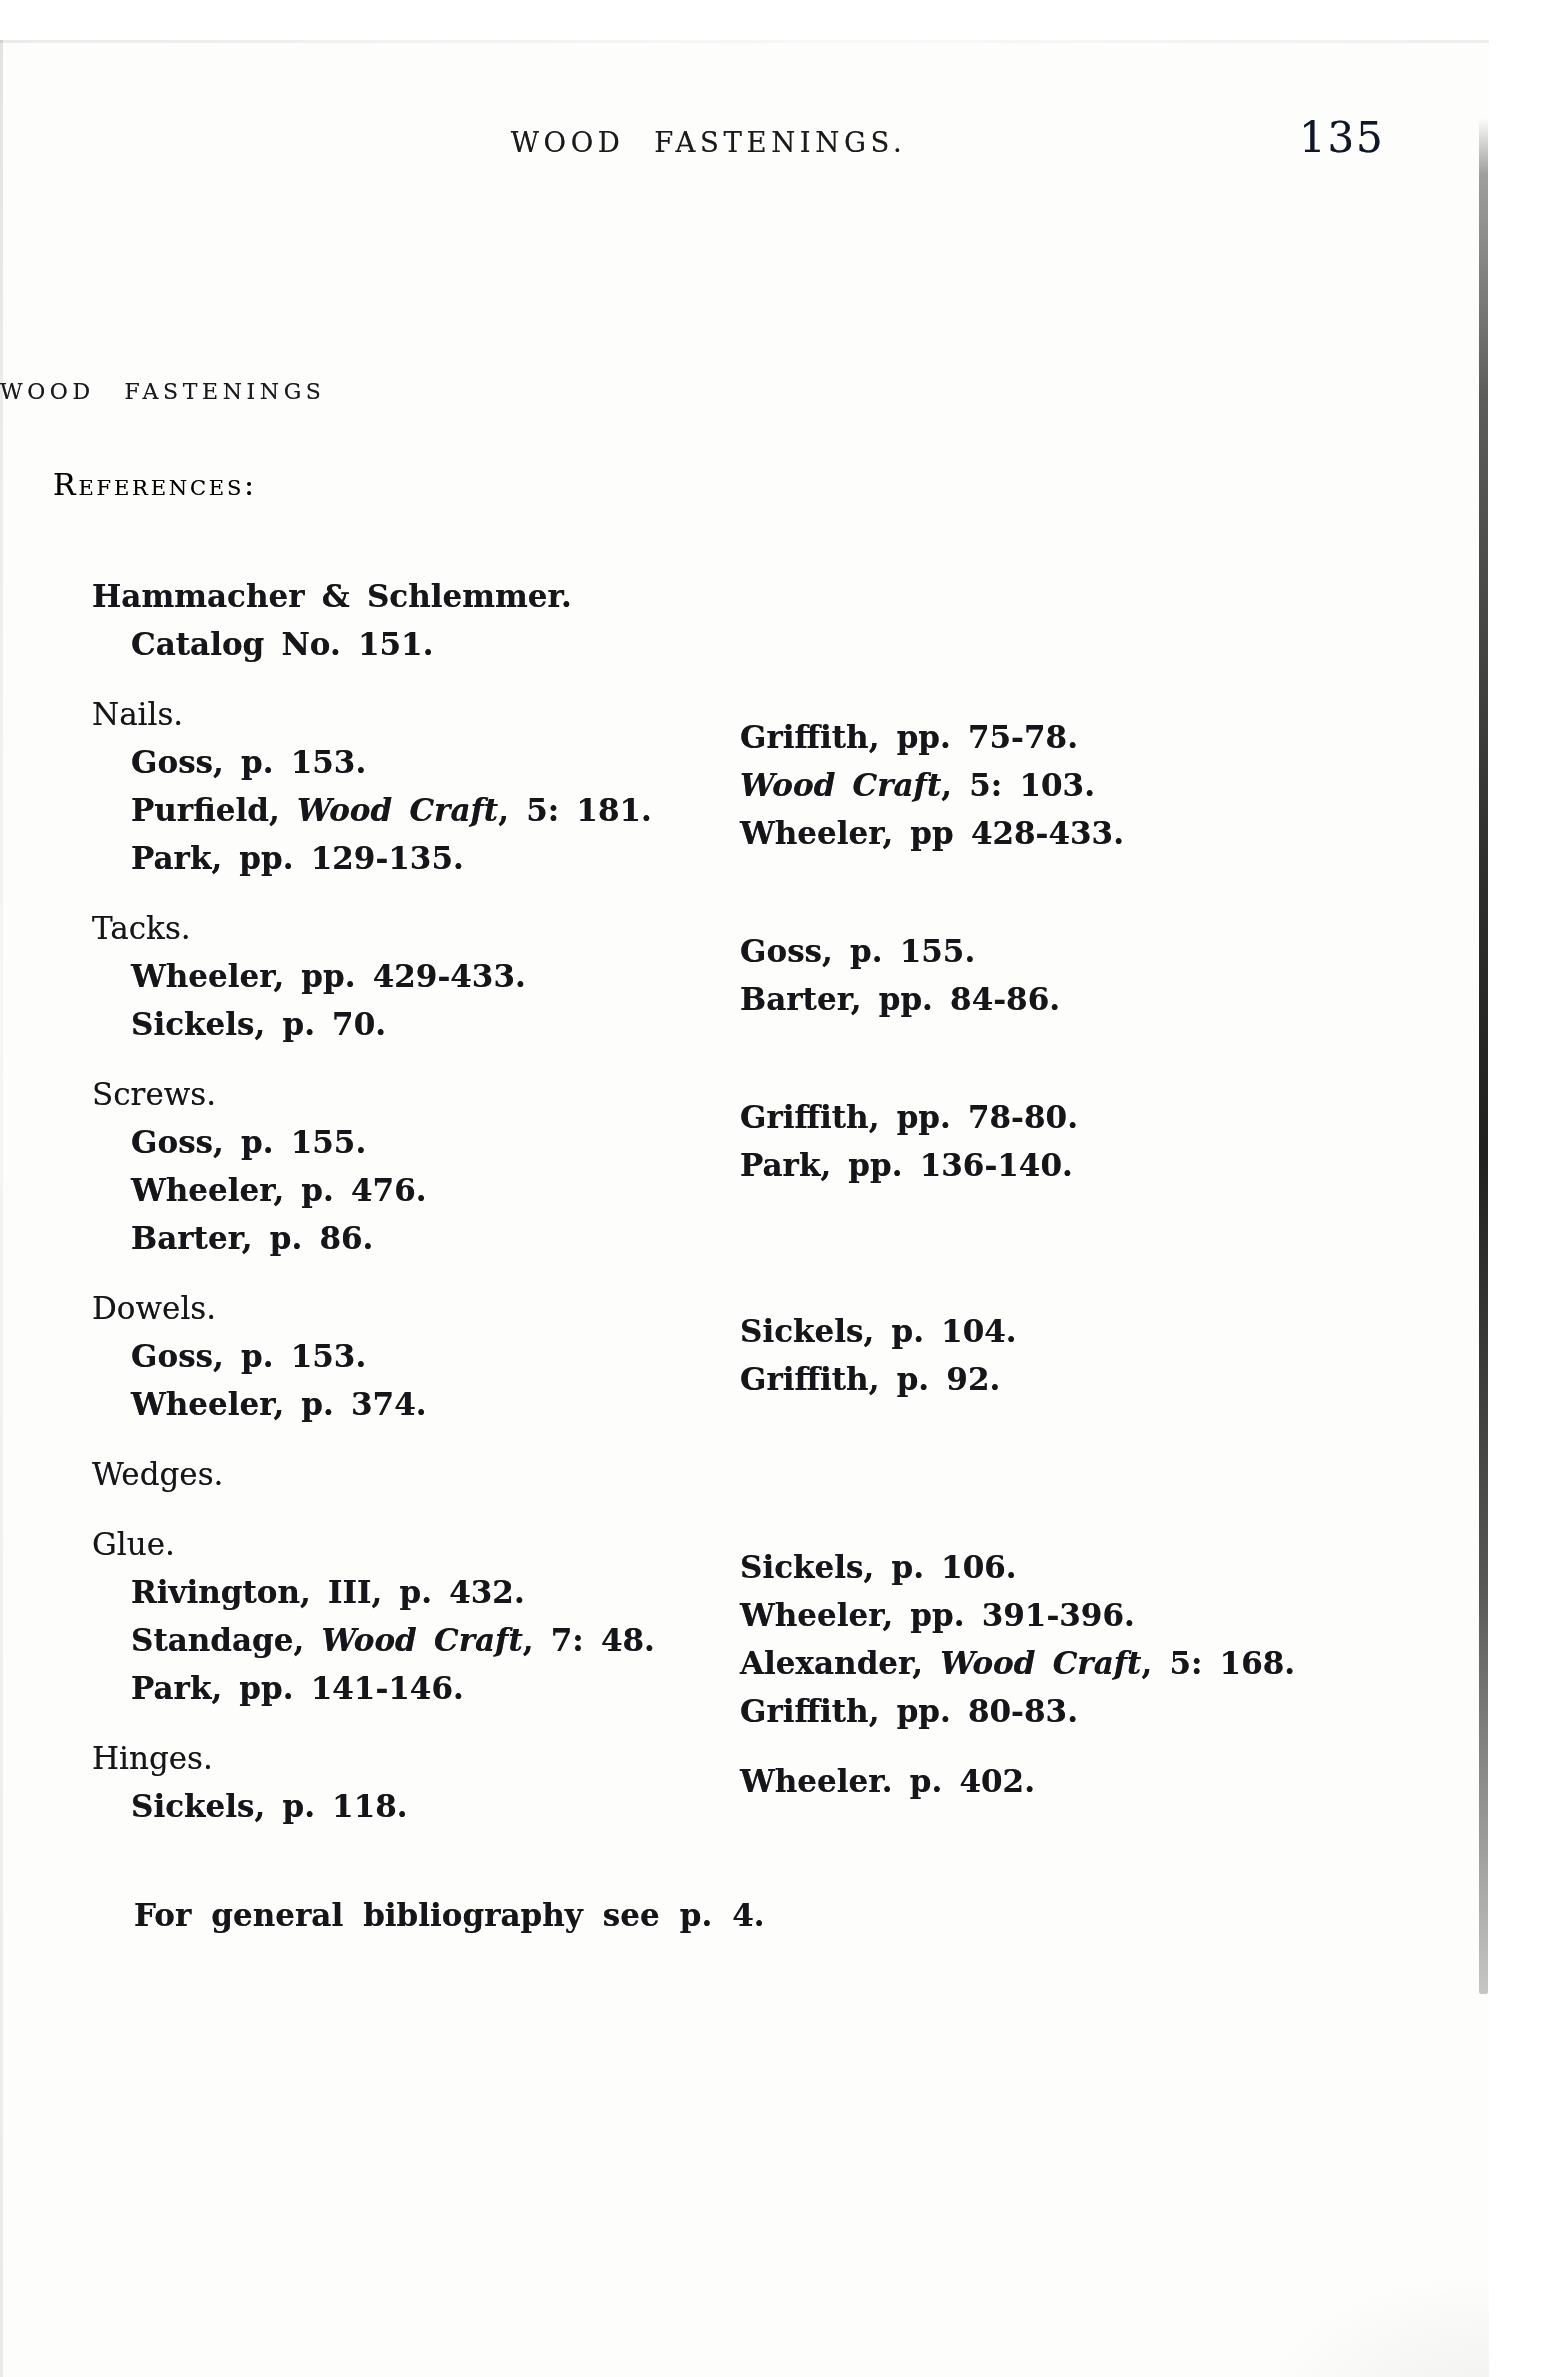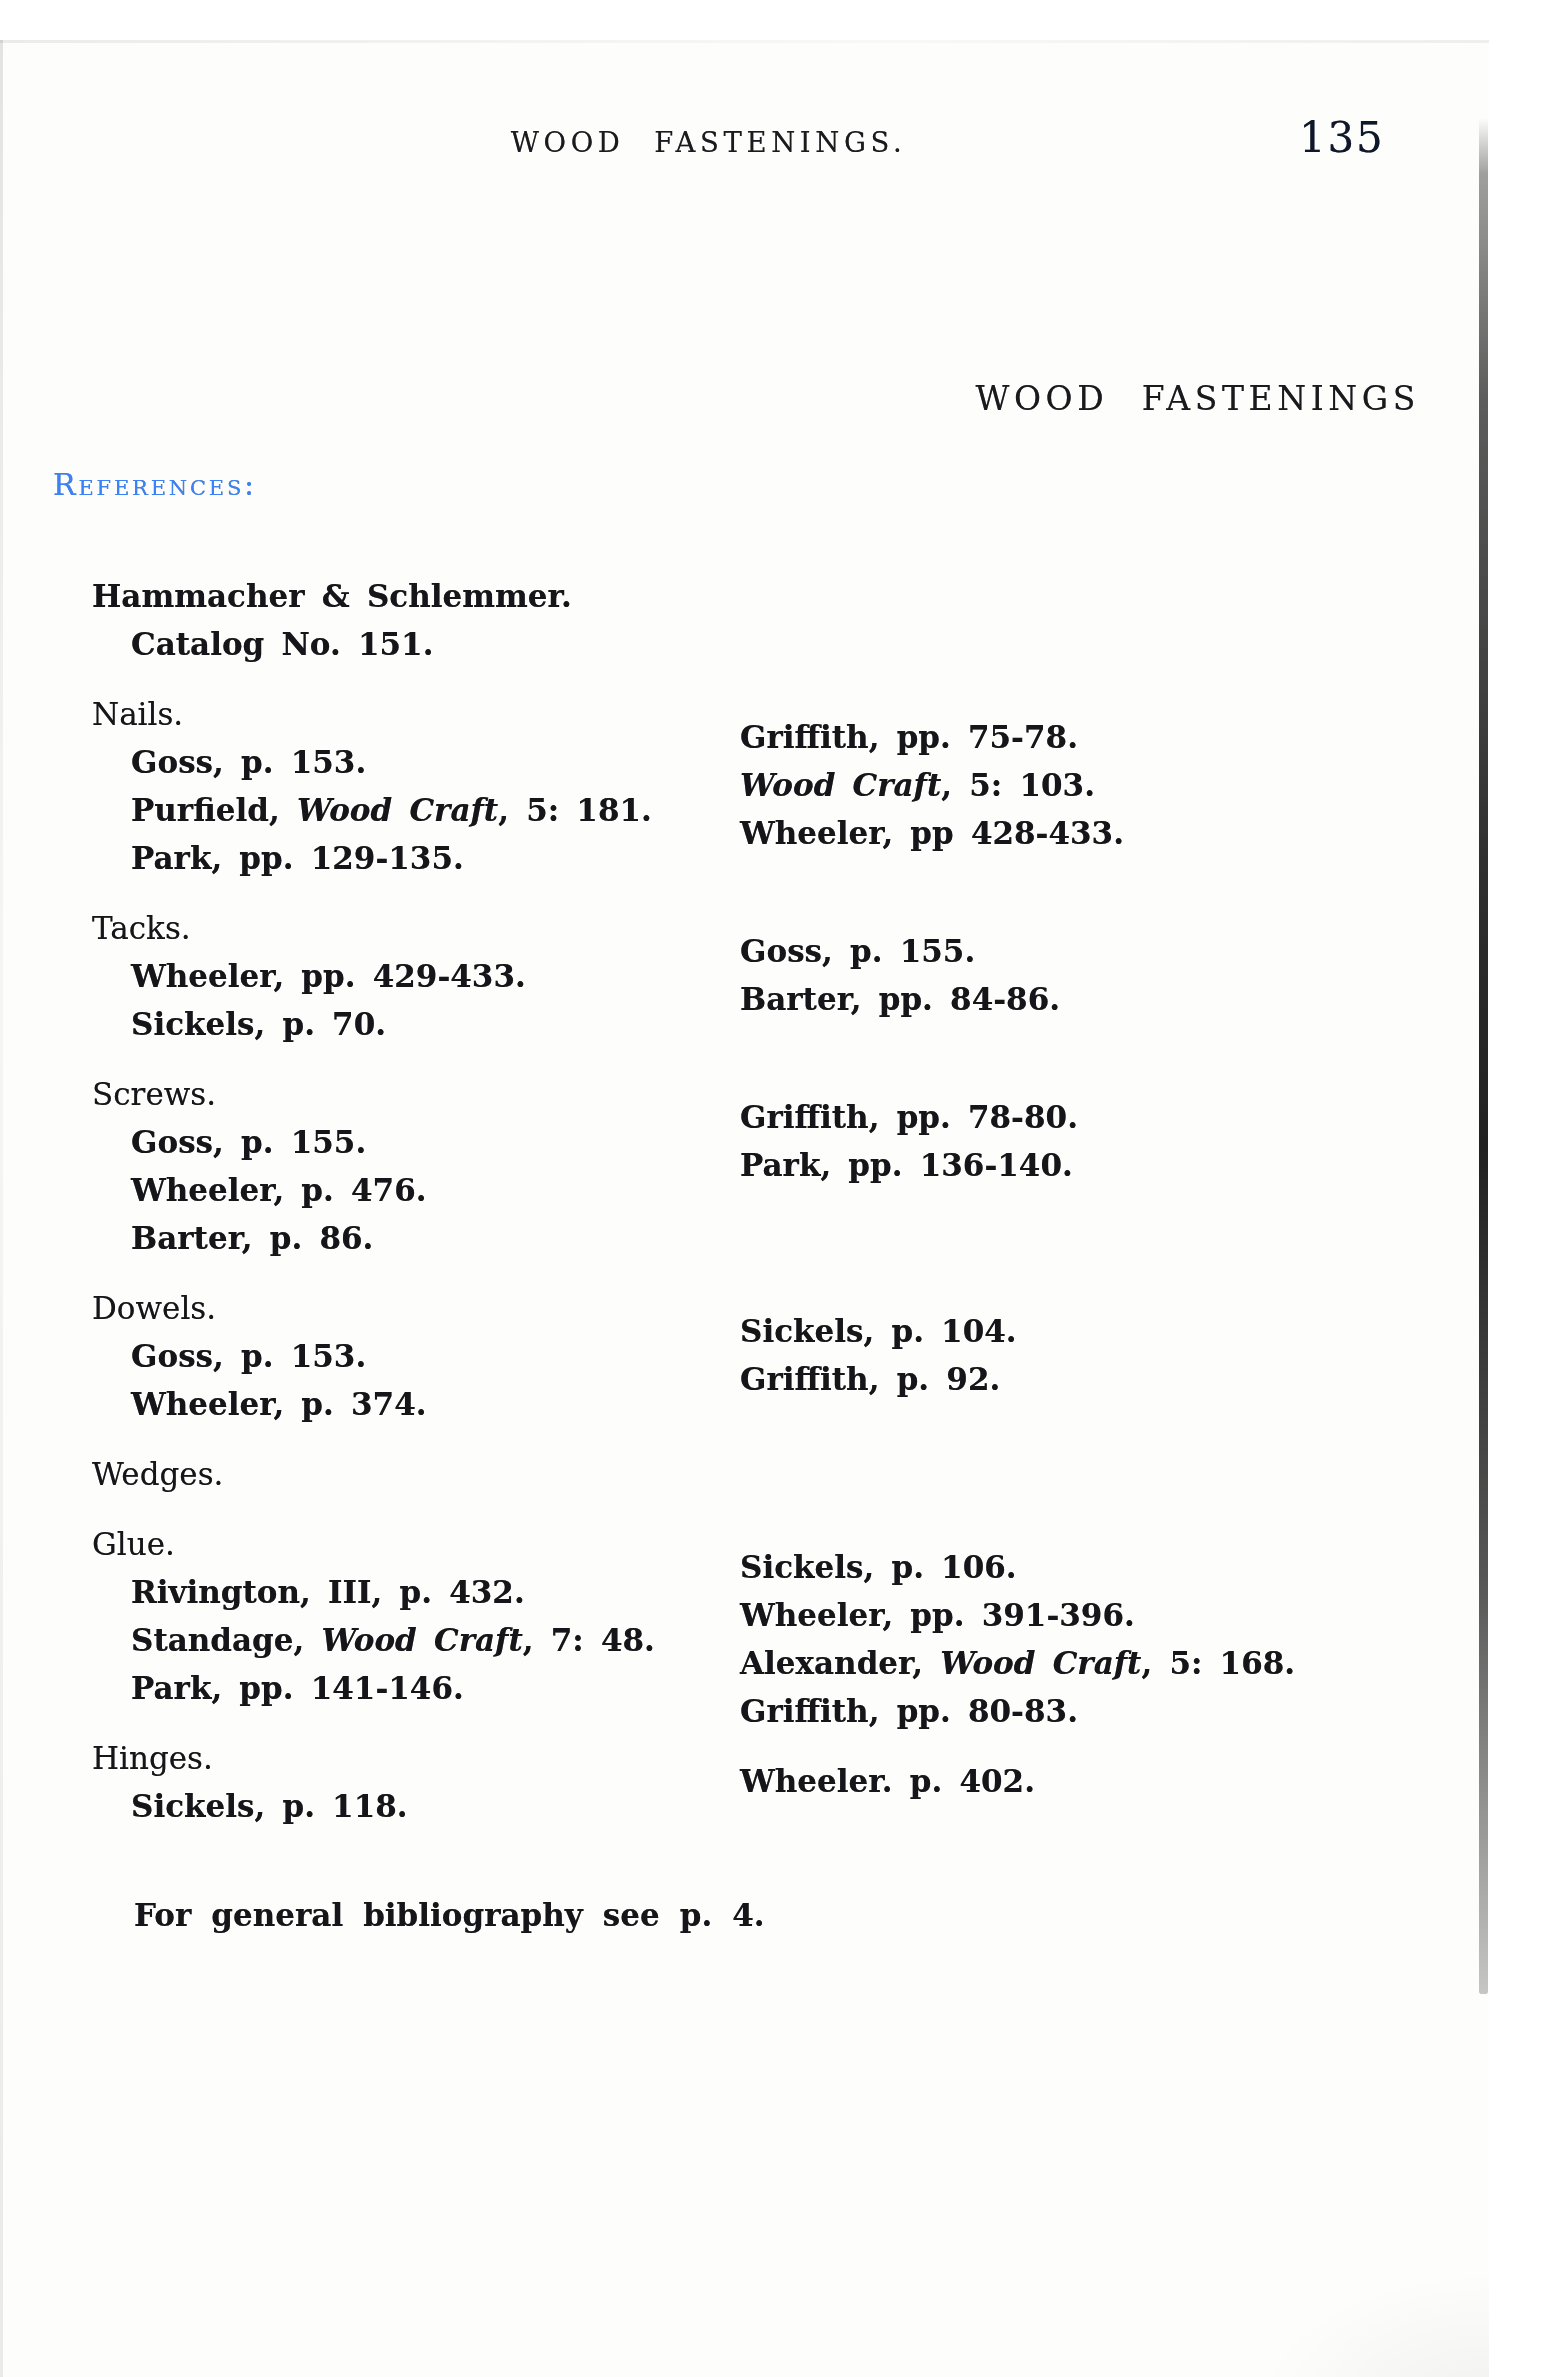--- a/index.html
+++ b/index.html
@@ -47,28 +47,28 @@
     text-align: center;
     font-size: 27.5px; letter-spacing: 4.6px; word-spacing: 16.5px;
     color: #1b1b1f;
   }
   .page-number {
     position: absolute; top: 73px; left: 1299px;
     font-size: 42px; letter-spacing: 1.8px; color: #0f172a;
   }
   .section-title {
     position: absolute; top: 339px; left: 0; width: 1420px;
-    text-align: right;
-    font-size: 33px; letter-spacing: 4.6px; word-spacing: 18.3px;
+    text-align: left;
+    font-size: 22px; letter-spacing: 4.6px; word-spacing: 18.3px;
     color: #1a1a1e;
   }
   .references-label {
     position: absolute; top: 427px; left: 53px;
     font-size: 30px; font-variant: small-caps; letter-spacing: 2.8px;
-    color: #3b82f6;
+    color: #000000;
   }
 
   
   .content {
     position: absolute; top: 532px; left: 92px; right: 55px;
     font-size: 31px; line-height: 48px; word-spacing: 6.4px;
   }
   .publisher-name { }
   .publisher-detail { padding-left: 39px; }
 

